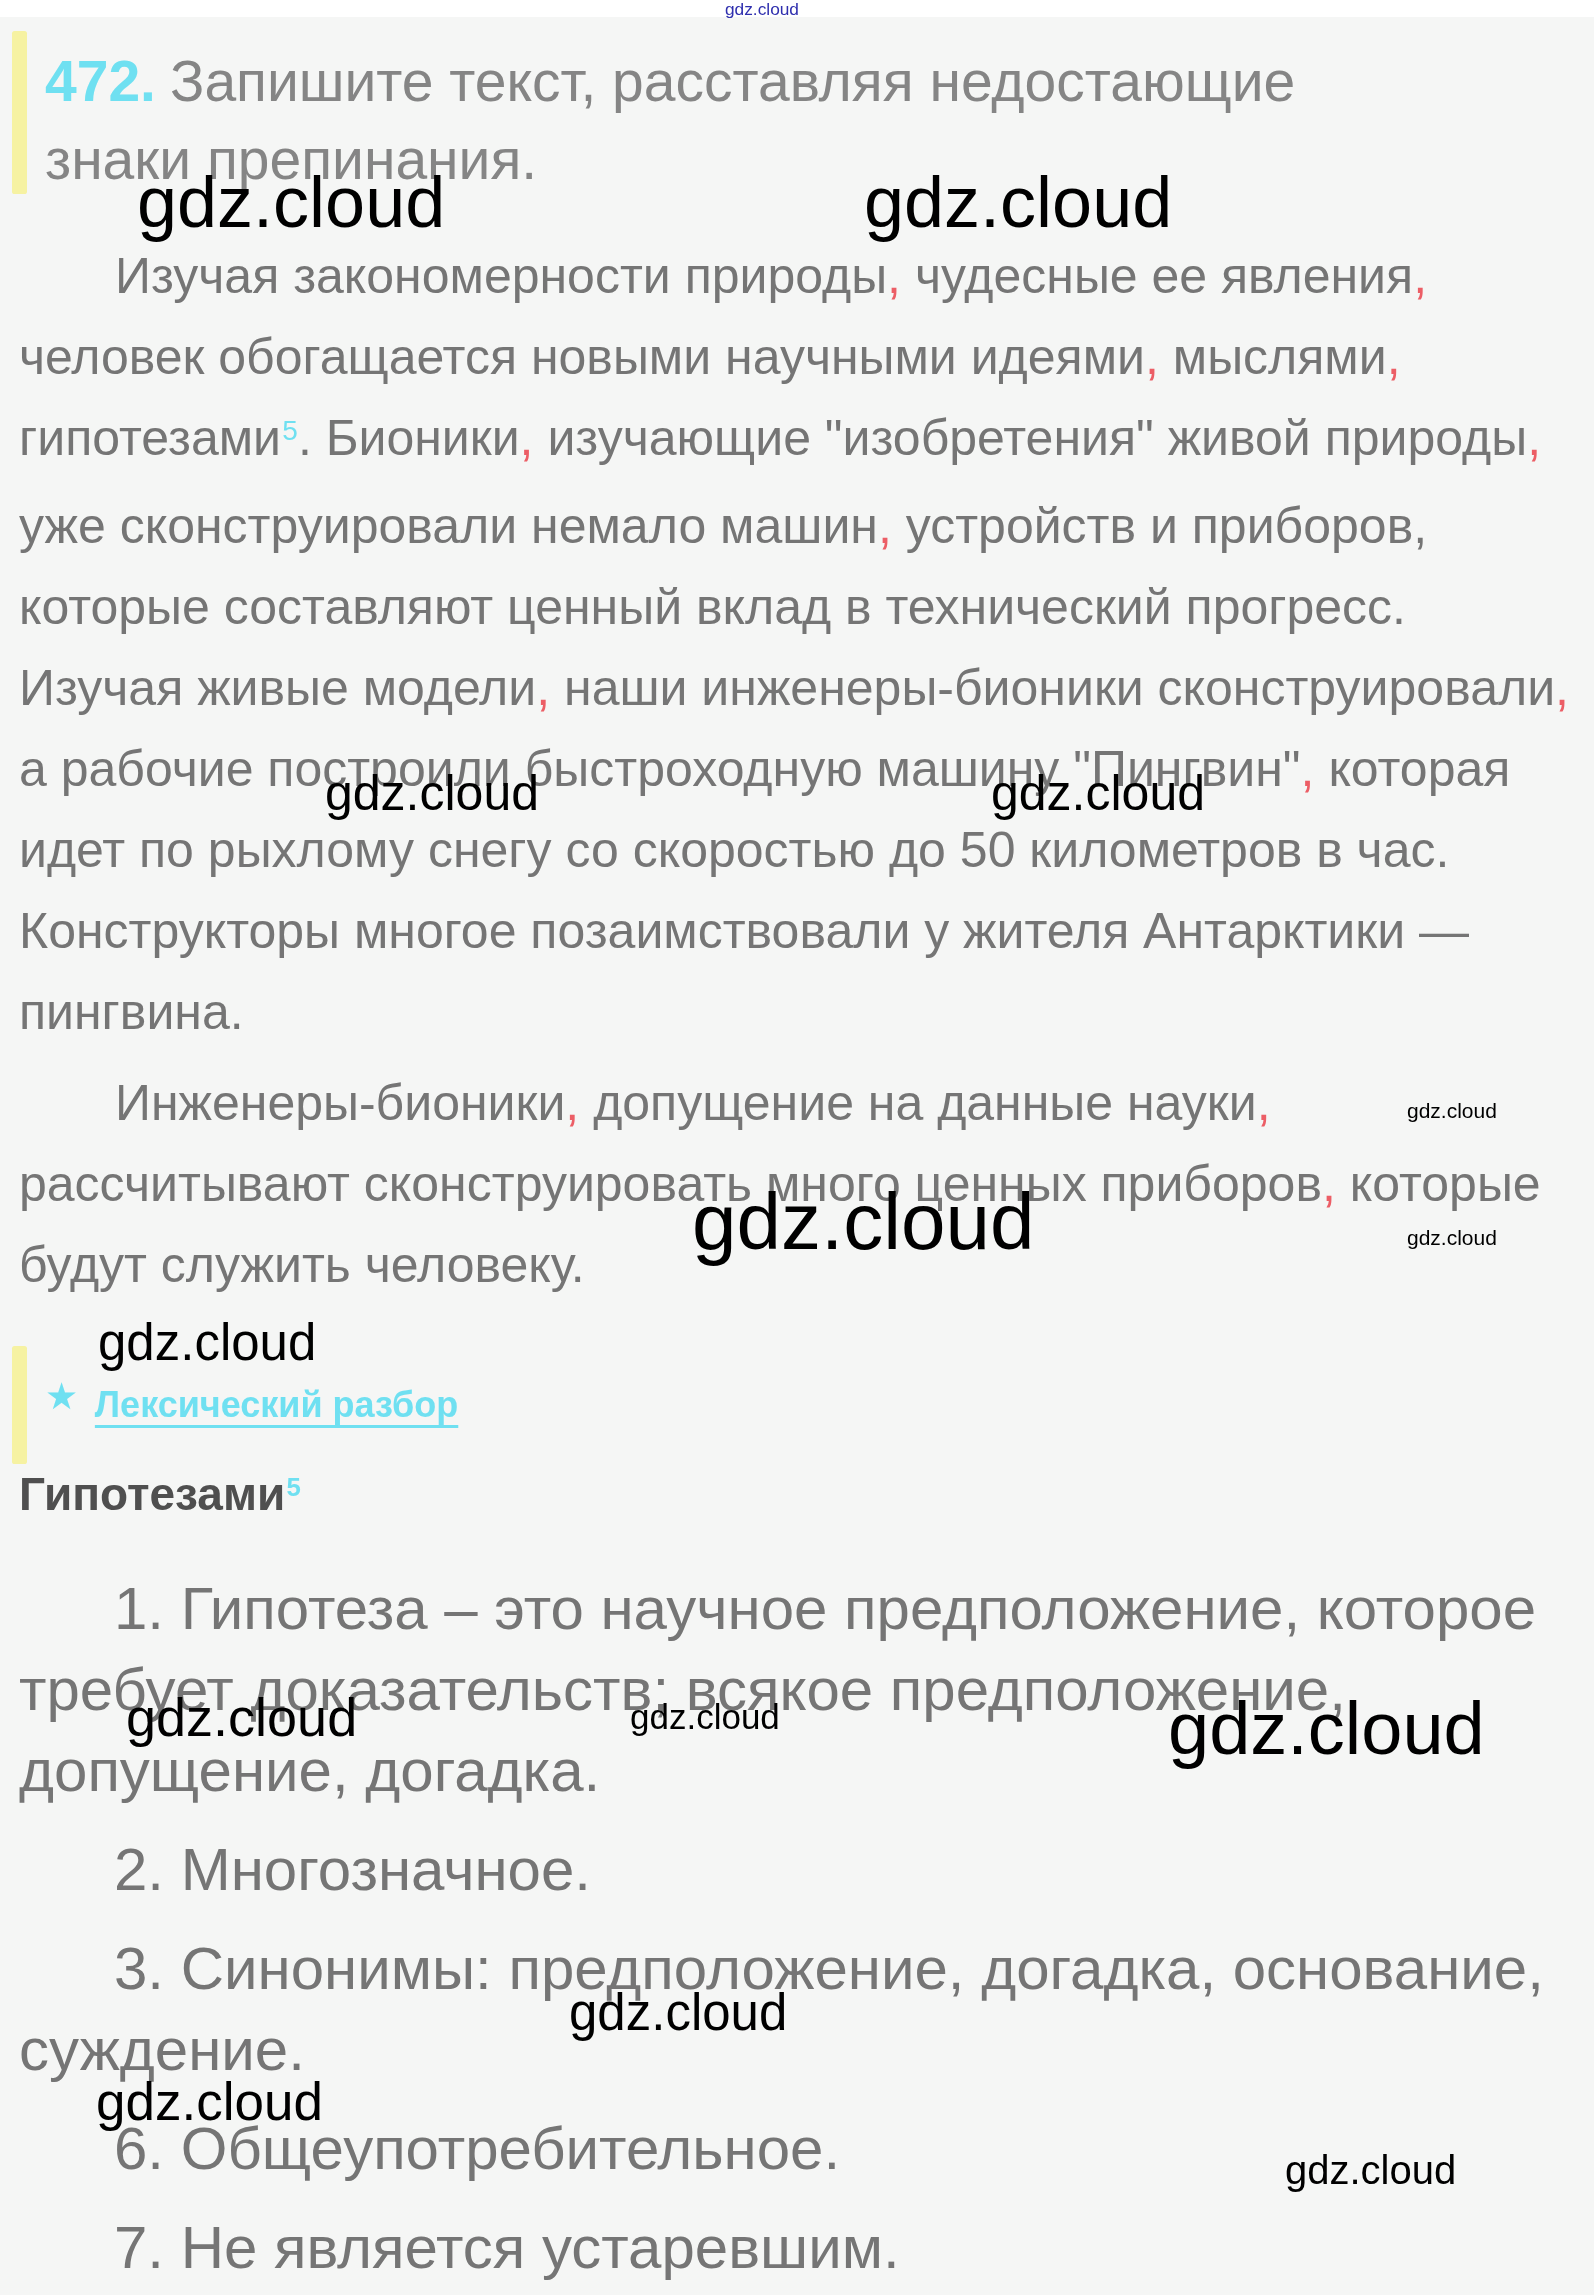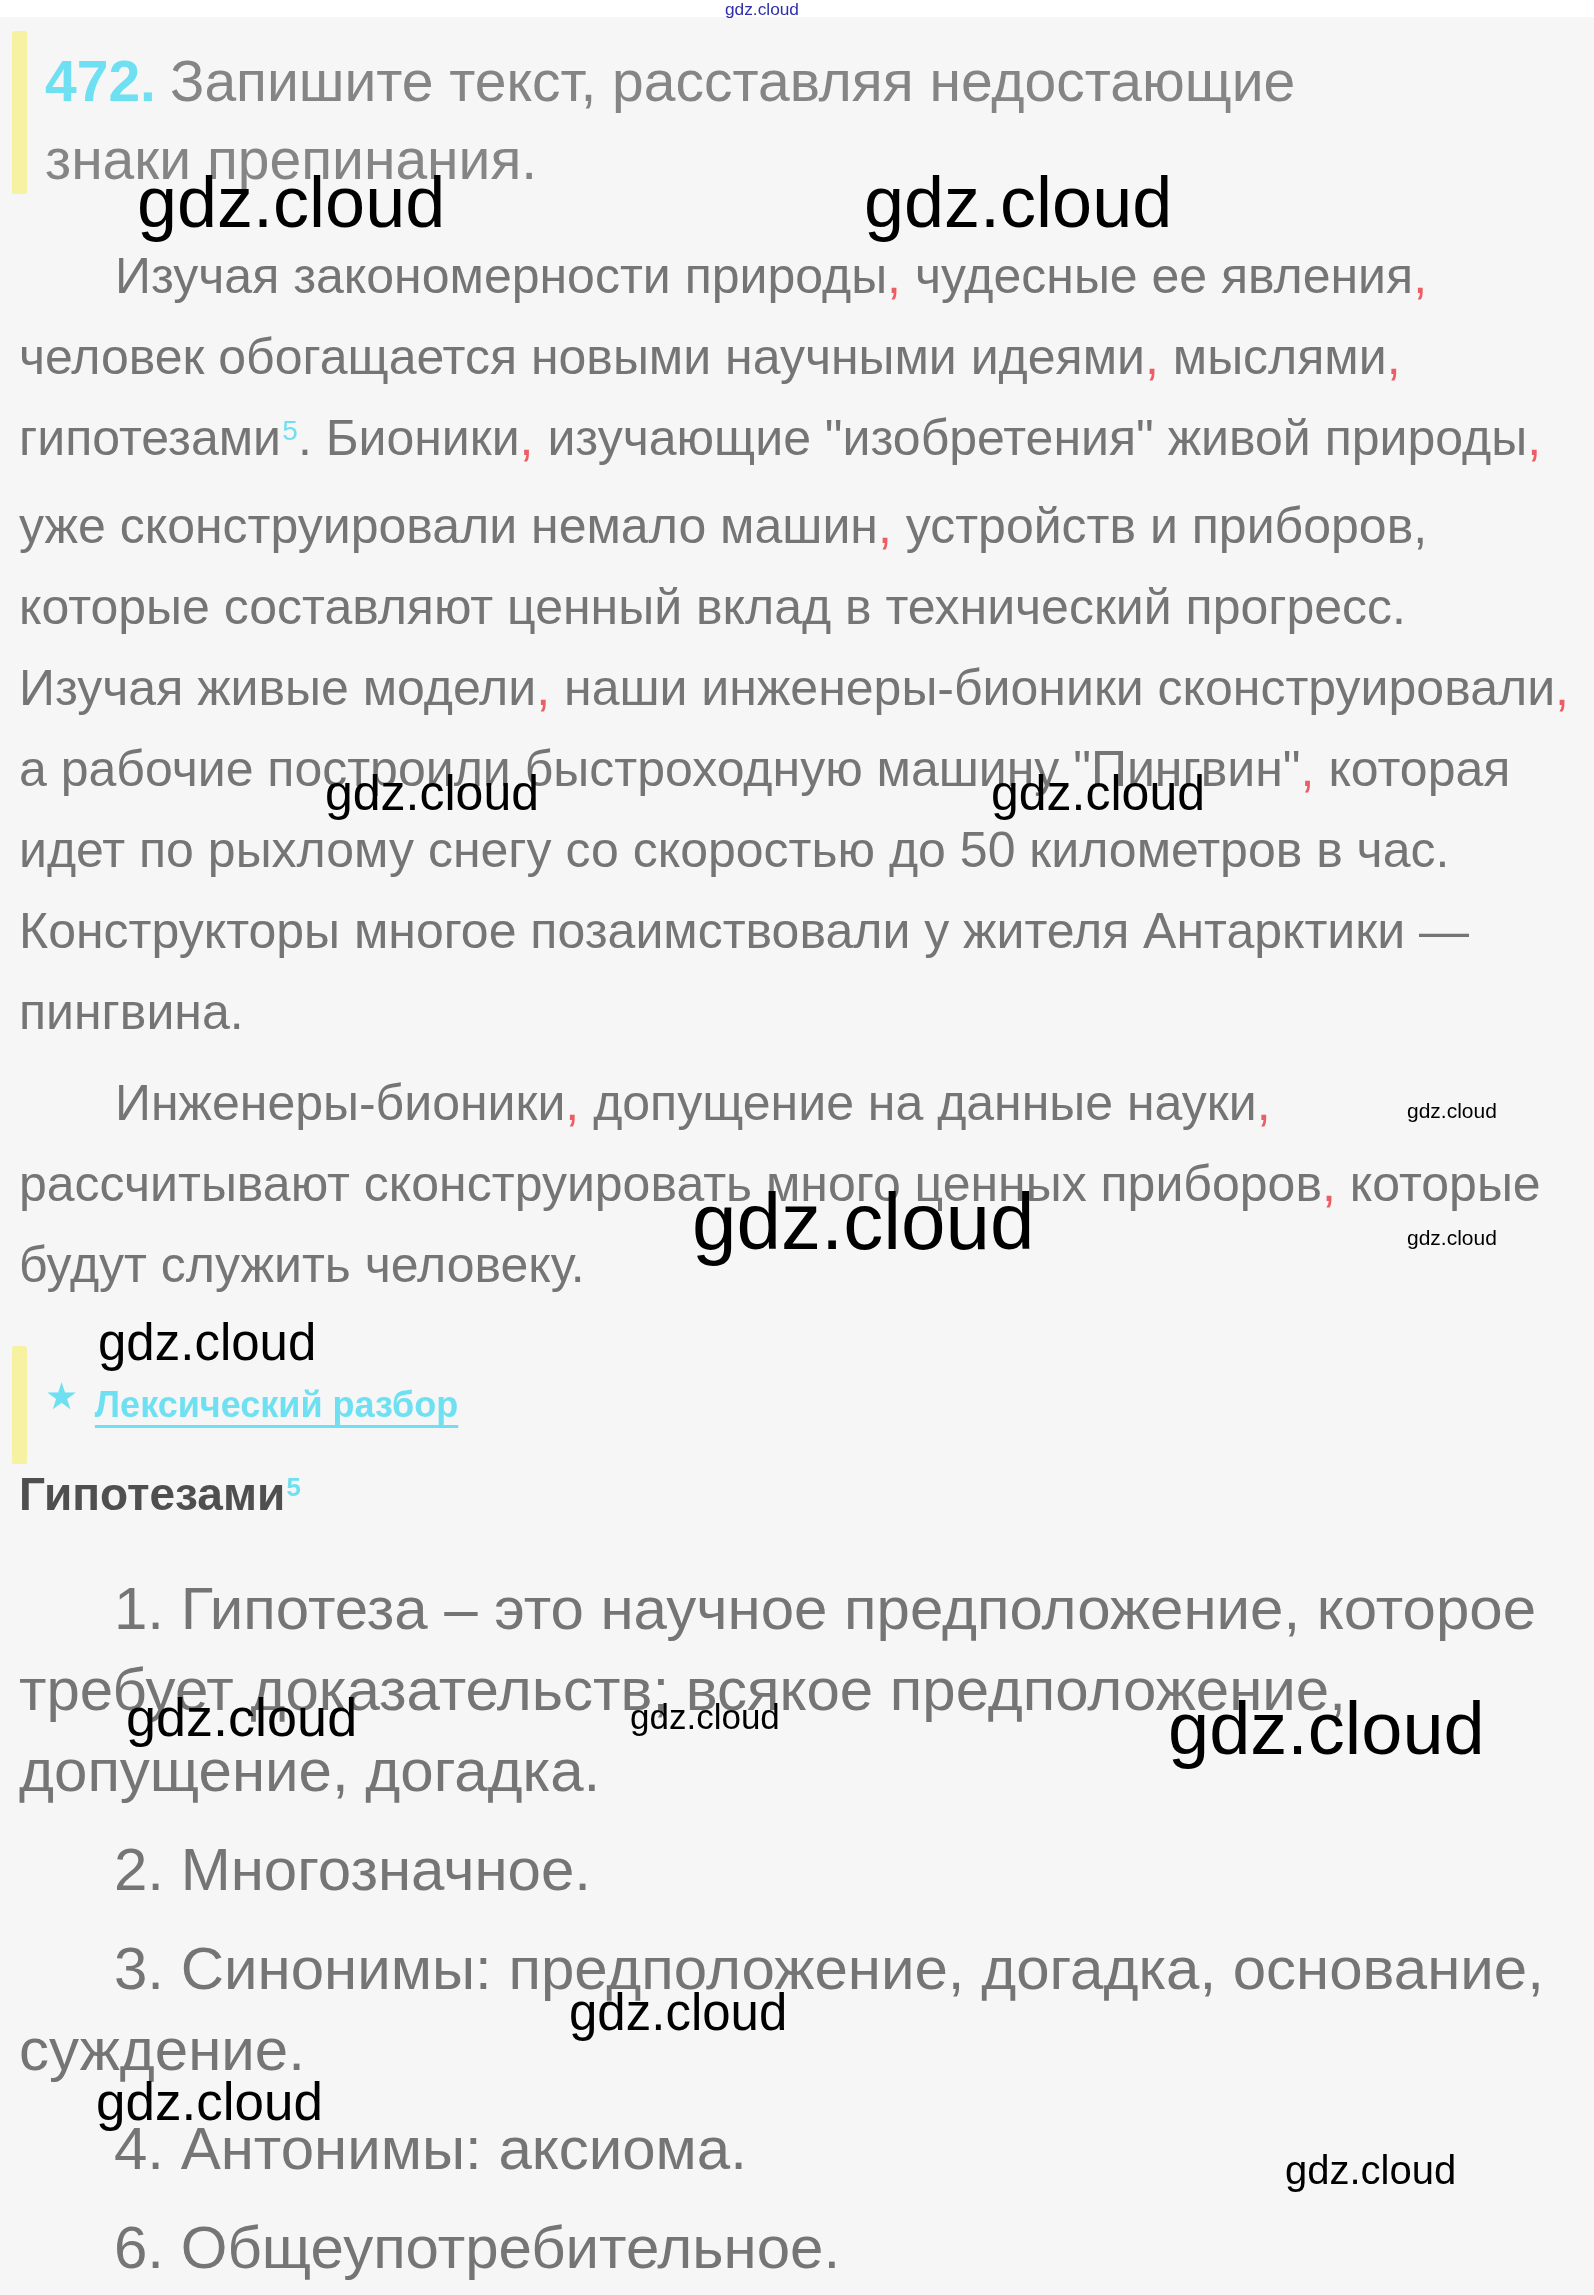--- a/index.html
+++ b/index.html
@@ -139,19 +139,18 @@
   <div class="lex-header">
     <span class="star">★</span><a class="lex-title">Лексический разбор</a>
   </div>
 
   <p class="word"><span>Гипотезами</span><sup class="seg-sup">5</sup></p>
 
   <div class="items">
     <p class="item">1. Гипотеза – это научное предположение, которое требует доказательств; всякое предположение, допущение, догадка.</p>
     <p class="item">2. Многозначное.</p>
     <p class="item">3. Синонимы: предположение, догадка, основание, суждение.</p>
-    <p class="item">4. Антонимы: аксиома.</p>
     <p class="item">6. Общеупотребительное.</p>
     <p class="item">7. Не является устаревшим.</p>
   </div>
 
 </div>
 
 
 </body></html>

